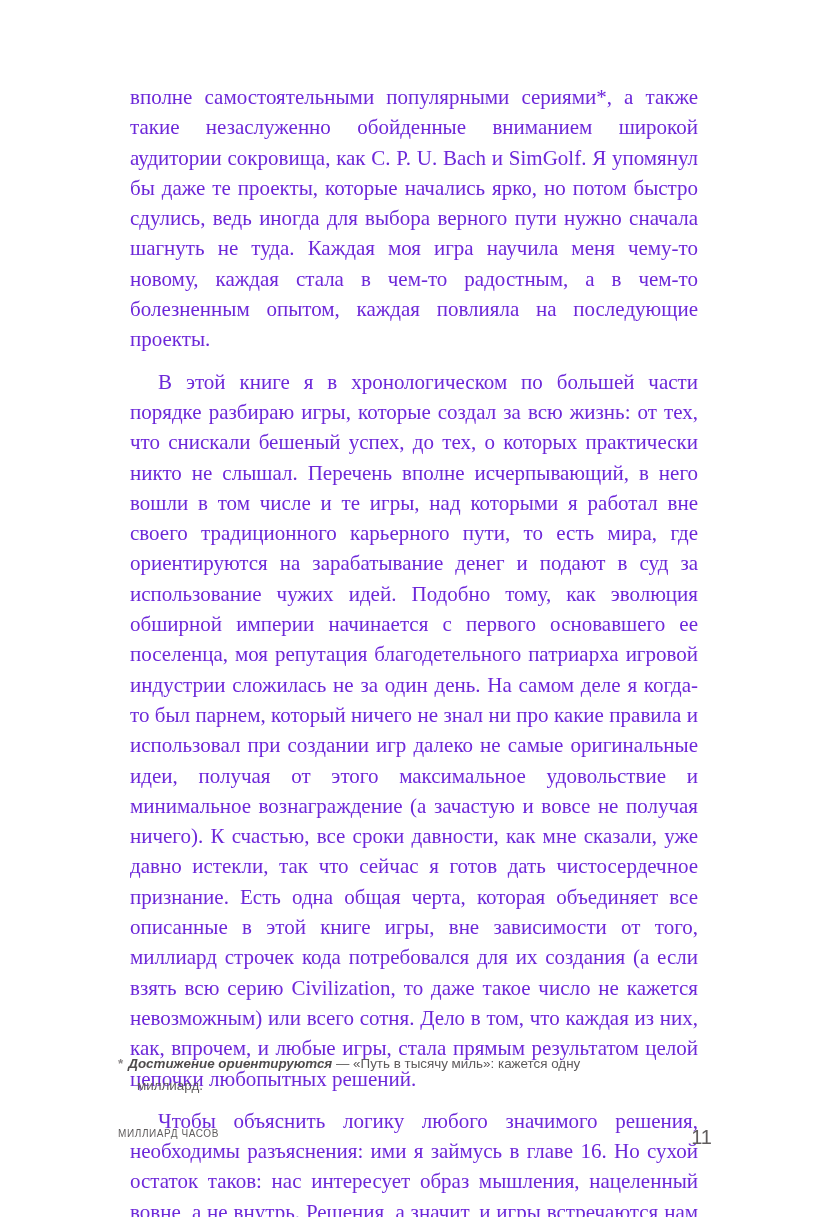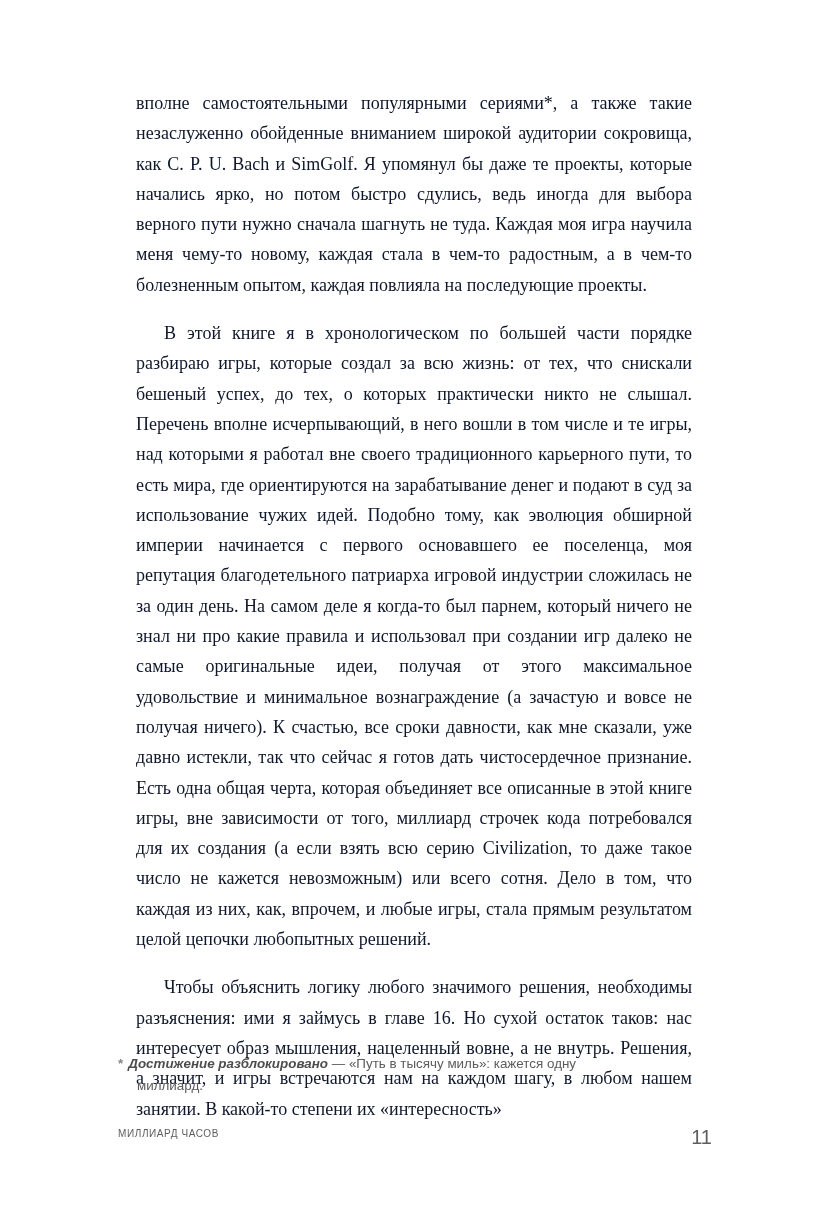--- a/index.html
+++ b/index.html
@@ -27,26 +27,26 @@
 
   .content {
     position: absolute;
     left: 118px;
     top: 70px;
     width: 592px;
   }
 
   .para {
     font-family: "Liberation Serif", serif;
-    font-size: 18px;
+    font-size: 21px;
     line-height: 30.3px;
     text-align: justify;
     text-justify: inter-word;
-    color: #0f172a;
-    margin: 18px;
+    color: #6d28d9;
+    margin: 12px;
     hyphens: manual;
   }
   .para + .para {
     text-indent: 28px;
   }
 
   .footnote {
     position: absolute;
     left: 118px;
     top: 1053px;
@@ -103,21 +103,21 @@
 <div class="page">
 
   <div class="content">
     <p class="para">вполне самостоятельными популярными сериями*, а также такие незаслуженно обойденные вниманием широкой аудитории сокровища, как C. P. U. Bach и SimGolf. Я упомянул бы даже те проекты, которые начались ярко, но потом быстро сдулись, ведь иногда для выбора верного пути нужно сначала шагнуть не туда. Каждая моя игра научила меня чему-то новому, каждая стала в чем-то радостным, а в чем-то болезненным опытом, каждая повлияла на последующие проекты.</p>
     <p class="para">В этой книге я в хронологическом по большей части порядке разбираю игры, которые создал за всю жизнь: от тех, что снискали бешеный успех, до тех, о которых практически никто не слышал. Перечень вполне исчерпывающий, в него вошли в том числе и те игры, над которыми я работал вне своего традиционного карьерного пути, то есть мира, где ориентируются на зарабатывание денег и подают в суд за использование чужих идей. Подобно тому, как эволюция обширной империи начинается с первого основавшего ее поселенца, моя репутация благодетельного патриарха игровой индустрии сложилась не за один день. На самом деле я когда-то был парнем, который ничего не знал ни про какие правила и использовал при создании игр далеко не самые оригинальные идеи, получая от этого максимальное удовольствие и минимальное вознаграждение (а зачастую и вовсе не получая ничего). К счастью, все сроки давности, как мне сказали, уже давно истекли, так что сейчас я готов дать чистосердечное признание. Есть одна общая черта, которая объединяет все описанные в этой книге игры, вне зависимости от того, миллиард строчек кода потребовался для их создания (а если взять всю серию Civilization, то даже такое число не кажется невозможным) или всего сотня. Дело в том, что каждая из них, как, впрочем, и любые игры, стала прямым результатом целой цепочки любопытных решений.</p>
     <p class="para">Чтобы объяснить логику любого значимого решения, необходимы разъяснения: ими я займусь в главе 16. Но сухой остаток таков: нас интересует образ мышления, нацеленный вовне, а не внутрь. Решения, а значит, и игры встречаются нам на каждом шагу, в любом нашем занятии. В какой-то степени их «интересность»</p>
   </div>
 
   <div class="footnote">
     <span class="fn-first-line">
-      <span class="star">*</span><span class="ach">Достижение разблокировано</span><span> — </span><span>«Путь в тысячу миль»: кажется одну</span>
+      <span class="star">*</span><span class="ach">Достижение ориентируются</span><span> — </span><span>«Путь в тысячу миль»: кажется одну</span>
     </span>
     <span class="fn-indent">миллиард.</span>
   </div>
 
   <div class="runhead">МИЛЛИАРД ЧАСОВ</div>
   <div class="folio">11</div>
 
 </div>
 
 </body></html>

